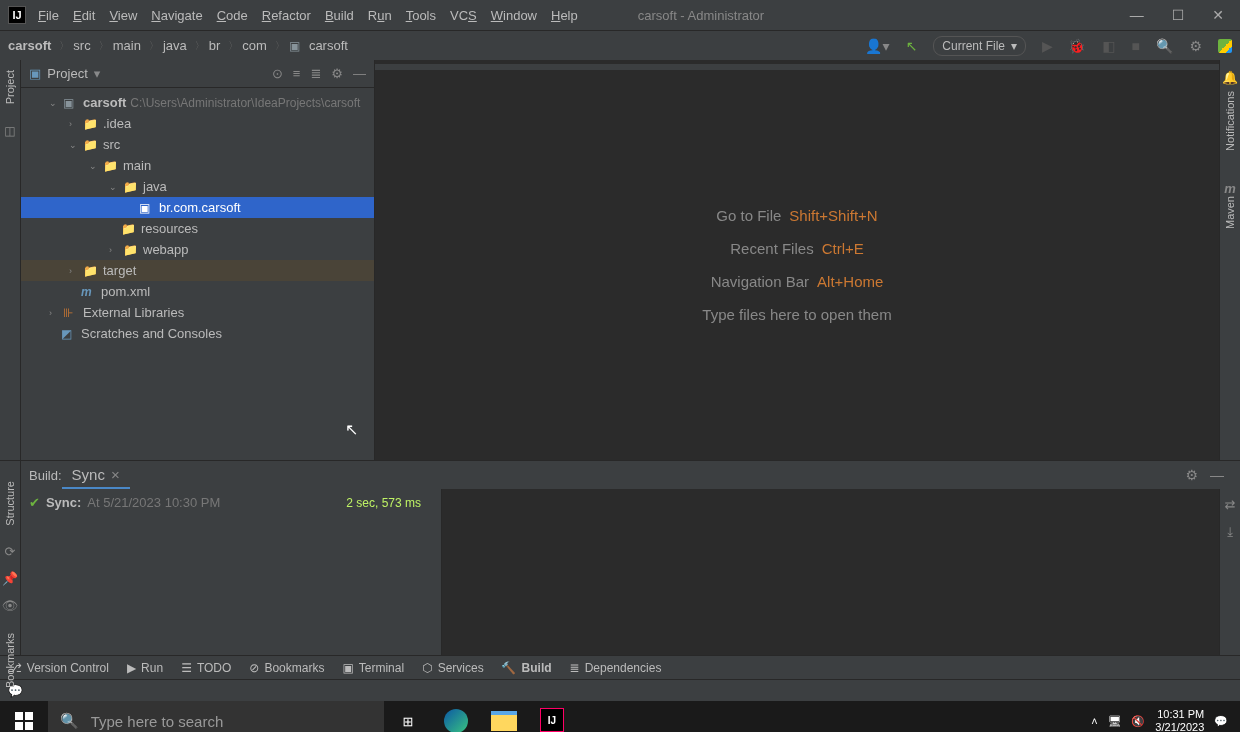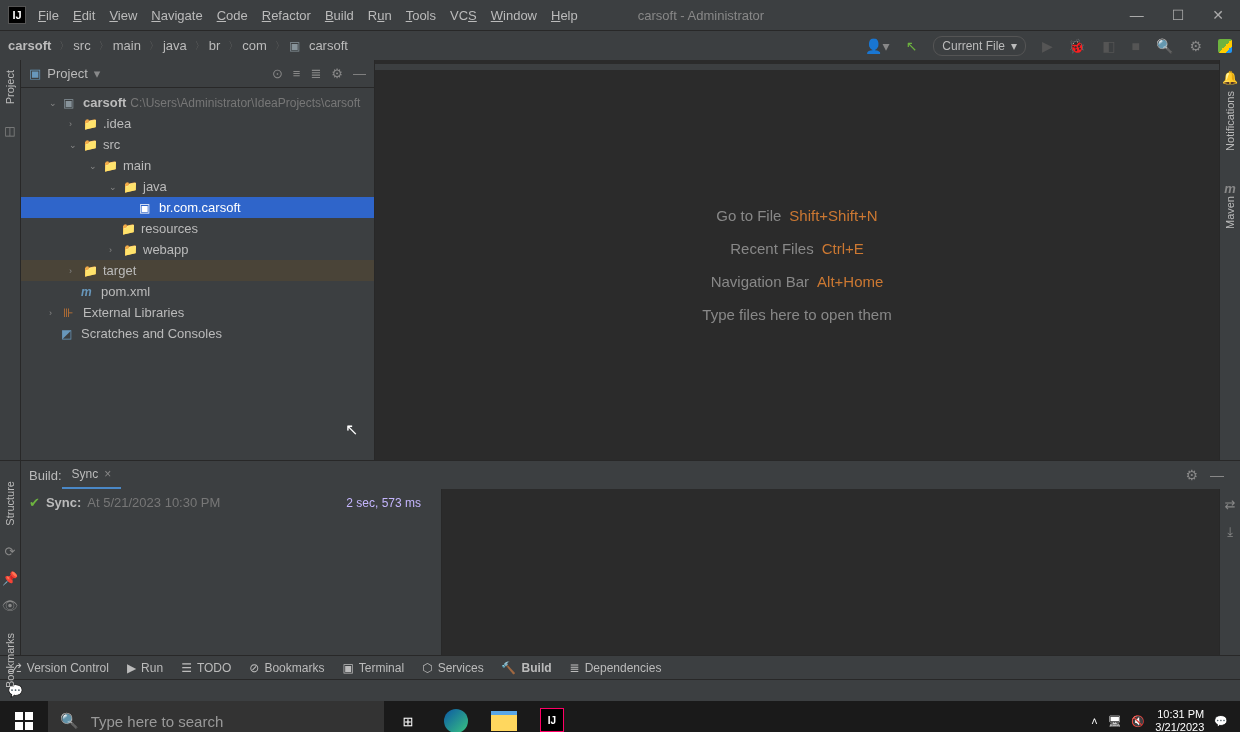--- a/index.html
+++ b/index.html
@@ -54,26 +54,26 @@
 .hint-key { color: #cc7832; margin-left: 8px; }
 
 
 .right-gutter { width: 21px; background: #3c3f41; display: flex; flex-direction: column; align-items: center; padding-top: 10px; border-left: 1px solid #282828; }
 
 
 .build-panel { height: 195px; background: #3c3f41; border-top: 1px solid #282828; display: flex; }
 .build-left-gutter { width: 21px; background: #3c3f41; display: flex; flex-direction: column; align-items: center; padding-top: 20px; border-right: 1px solid #282828; }
 .build-content { flex: 1; display: flex; flex-direction: column; }
 .build-tabs { height: 28px; display: flex; align-items: center; padding: 0 8px; }
-.build-tab { padding: 0 10px; height: 100%; display: flex; align-items: center; font-size: 12px; }
+.build-tab { padding: 0 10px; height: 100%; display: flex; align-items: center; font-size: 15px; }
 .build-tab.active { border-bottom: 2px solid #4a88c7; }
 .build-body { flex: 1; display: flex; }
 .build-tree { width: 420px; padding: 6px 8px; }
 .build-status { display: flex; align-items: center; gap: 6px; font-size: 13px; }
-.build-time { color: #c4b5fd; margin-left: auto; padding-right: 12px; font-size: 12px; }
+.build-time { color: #bef264; margin-left: auto; padding-right: 12px; font-size: 12px; }
 .build-output { flex: 1; background: #2b2b2b; border-left: 1px solid #282828; }
 .build-right-gutter { width: 21px; background: #3c3f41; border-left: 1px solid #282828; display: flex; flex-direction: column; align-items: center; padding-top: 8px; gap: 12px; }
 .build-toolbar-right { margin-left: auto; display: flex; gap: 12px; padding-right: 8px; }
 
 
 .bottom-tabs { height: 24px; background: #3c3f41; display: flex; align-items: center; padding: 0 8px; gap: 18px; border-top: 1px solid #282828; }
 .bot-tab { display: flex; align-items: center; gap: 5px; font-size: 12px; cursor: pointer; }
 .bot-tab.active { font-weight: bold; }
 
 

